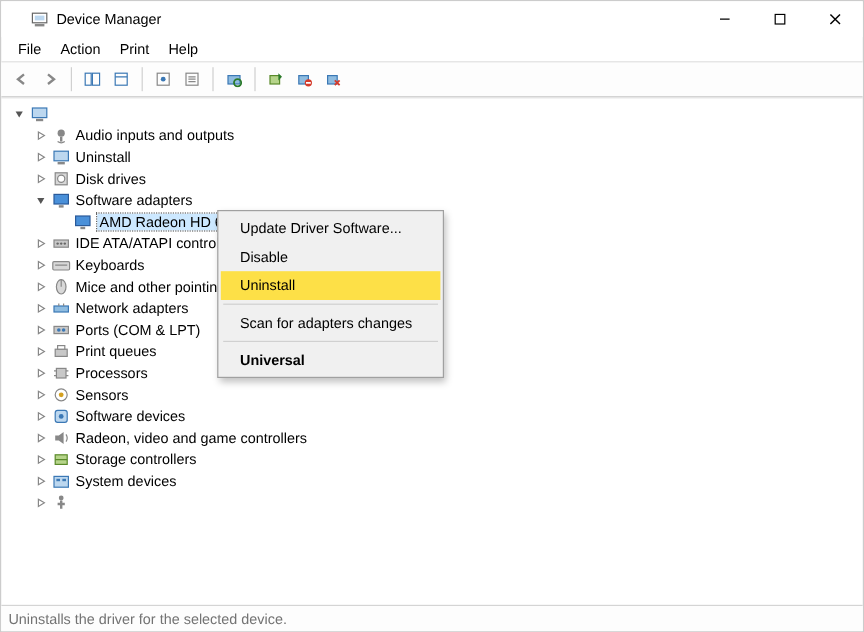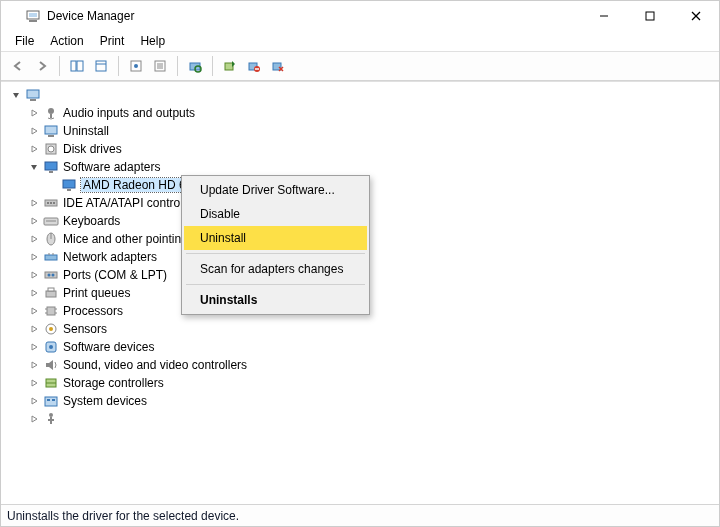--- a/index.html
+++ b/index.html
@@ -115,21 +115,21 @@
     height: 1px; background: #d0d0d0;
     margin: 3px 2px;
   }
   .statusbar {
     height: 22px;
     border-top: 1px solid #d4d4d4;
     display: flex;
     align-items: center;
     padding-left: 6px;
     background: #fdfdfd;
-    color: #0f172a;
+    color: #737373;
   }
 </style>
 </head>
 <body>
 
 <div class="titlebar">
   <span class="title-icon">
     <svg viewBox="0 0 16 16">
         <rect x="2" y="3" width="12" height="8" fill="#fff" stroke="#666"></rect>
         <rect x="4" y="12" width="8" height="2" fill="#888"></rect>
@@ -453,21 +453,21 @@
         <svg width="10" height="10">
           <path d="M3 2 L8 5 L3 8 Z" fill="none" stroke="#888"></path>
         </svg>
       </span>
       <span class="node-icon">
         <svg viewBox="0 0 16 16" width="16" height="16">
           <path d="M3 6 L6 6 L10 3 L10 13 L6 10 L3 10 Z" fill="#888"></path>
           <path d="M12 5 Q14 8 12 11" fill="none" stroke="#888"></path>
         </svg>
       </span>
-      <span class="node-label">Sound, video and video controllers</span>
+      <span class="node-label">Radeon, video and game controllers</span>
     </div>
     <div class="tree-row indent-1">
       <span class="exp">
         <svg width="10" height="10">
           <path d="M3 2 L8 5 L3 8 Z" fill="none" stroke="#888"></path>
         </svg>
       </span>
       <span class="node-icon">
         <svg viewBox="0 0 16 16" width="16" height="16">
           <rect x="3" y="4" width="10" height="8" fill="#b6d48a" stroke="#5a8a2a"></rect>
@@ -505,19 +505,19 @@
         </svg>
       </span>
     </div>
     <div class="context-menu" id="ctx" style="left:160px; top:93px; width:189px;margin-left:20px;">
   <div class="cm-item">Update Driver Software...</div>
       <div class="cm-item">Disable</div>
       <div class="cm-item highlight">Uninstall</div>
       <div class="cm-sep"></div>
       <div class="cm-item">Scan for adapters changes</div>
       <div class="cm-sep"></div>
-      <div class="cm-item bold">Uninstalls</div>
+      <div class="cm-item bold">Universal</div>
     </div>
 </div>
 
 <div class="statusbar">
   <span>Uninstalls the driver for the selected device.</span>
 </div>
 
 </body></html>

